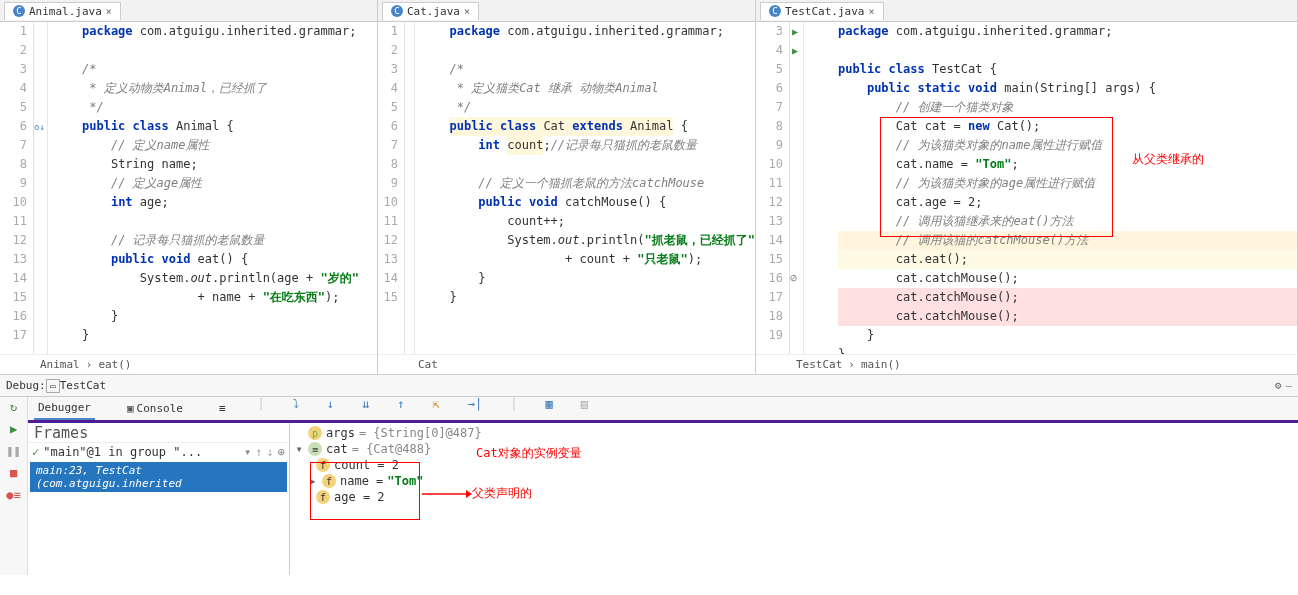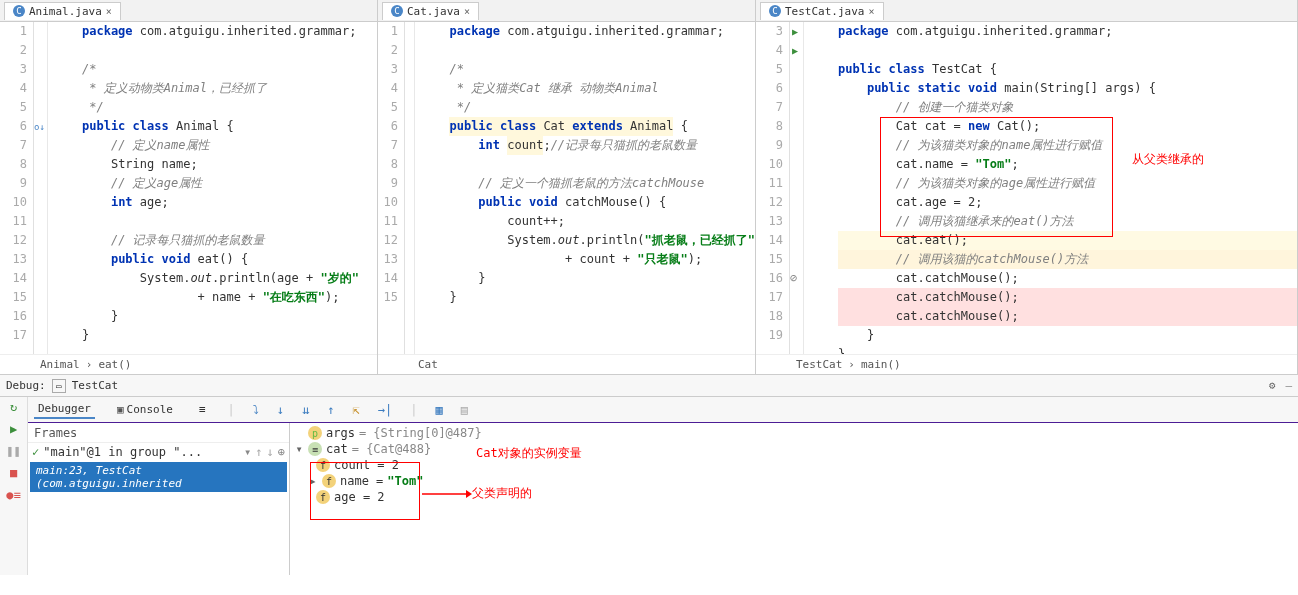--- a/index.html
+++ b/index.html
@@ -15,35 +15,35 @@
 .gutter { width:34px; background:#fff; text-align:right; padding-right:6px; color:#aaa; border-right:1px solid #e0e0e0; user-select:none; }
 .marker { width:14px; border-right:1px solid #e8e8e8; }
 .code { flex:1; padding-left:6px; white-space:pre; position:relative;margin-left:28px; }
 .kw { color:#0033b3; font-weight:bold; } .cmt { color:#808080; font-style:italic; } .str { color:#067d17; font-weight:bold; }
 .static { font-style:italic; }
 .hl-y { background:#fff8dc; display:inline-block; } .hl-line { background:#fffae3; display:block; }
 .pink-bg { background:#ffe0e0; display:block; }
 .red-box { border:1px solid red; position:absolute; pointer-events:none; }
 .red-text { color:red; position:absolute; font-size:12px; }
 .crumb { height:20px; display:flex; align-items:center; padding-left:40px; color:#555; font-size:11px; gap:6px; border-top:1px solid #eee; }
-.debug-bar { height:22px; background:#f7f7f7; border-bottom:1px solid #ccc; display:flex; align-items:center; padding-left:6px; gap:6px; font-size:11px; }
+.debug-bar { height:22px; background:#f7f7f7; border-bottom:1px solid #ccc; display:flex; align-items:center; padding-left:6px; gap:0; font-size:11px; }
 .sq-icon { width:14px; height:14px; border:1px solid #aaa; display:inline-flex; align-items:center; justify-content:center; font-size:9px; }
 .debug-gear { margin-left:auto; margin-right:4px; color:#666; }
 .debug-body { display:flex; height:178px; }
 .debug-left { width:28px; background:#f7f7f7; display:flex; flex-direction:column; align-items:center; padding-top:2px; gap:6px; border-right:1px solid #ddd; }
 .dbg-btn { width:16px; height:16px; display:flex; align-items:center; justify-content:center; font-size:12px; color:#555; cursor:pointer; }
 .green-tri { color:#3c8f3c; }
 .debug-main { flex:1; display:flex; flex-direction:column; }
-.debug-toolbar { height:26px; background:#f7f7f7; border-bottom:1px solid #4c1d95; display:flex; align-items:center; gap:18px; padding-left:6px; }
+.debug-toolbar { height:26px; background:#f7f7f7; border-bottom:3px solid #4c1d95; display:flex; gap:28px; padding-left:6px; }
 .tool-tab { font-size:11px; display:flex; align-items:center; gap:3px; padding:2px 4px; }
 .tool-tab.active { border-bottom:2px solid #4a86c7; }
 .step-icon { color:#3a7bbf; font-size:12px; }
 .below-toolbar { flex:1; display:flex; }
 .frames-panel { width:262px; border-right:1px solid #ccc; display:flex; flex-direction:column; }
-.panel-title { height:20px; display:flex; align-items:center; padding-left:6px; font-size:12px; color:#555; border-bottom:1px solid #eee; }
+.panel-title { height:20px; display:flex; align-items:center; padding-left:6px; font-size:15px; color:#555; border-bottom:1px solid #eee; }
 .frame-head { display:flex; align-items:center; gap:4px; padding:2px 4px; }
 .frame-row { background:#2675bf; color:#fff; padding:2px 6px; font-size:11px; margin:1px 2px; font-style:italic;}
 .vars-panel { flex:1; display:flex; flex-direction:column; }
 .var-body { flex:1; padding:2px 4px; position:relative; font-family:Consolas,monospace; font-size:12px; }
 .var-row { display:flex; align-items:center; gap:4px; padding:1px 0; }
 .badge { width:14px; height:14px; border-radius:50%; display:inline-flex; align-items:center; justify-content:center; font-size:10px; }
 .badge.p { background:#f3d27a; color:#6b4; } .badge.o { background:#c8e0b4; } .badge.f { background:#f3d27a; }
 .tree-toggle { width:10px; text-align:center; color:#666; }
 .dim { color:#888; }
 svg.arrow { position:absolute; }
@@ -133,21 +133,21 @@
       <div class="code" style="position:relative"><span class="kw">package</span><span> com.atguigu.inherited.grammar;</span>
 <br><span class="kw">public class</span> TestCat {
     <span class="kw">public static void</span> main(String[] args) {
         <span class="cmt">// 创建一个猫类对象</span>
         Cat cat = <span class="kw">new</span> Cat();
         <span class="cmt">// 为该猫类对象的name属性进行赋值</span>
         <span>cat.name = </span><span class="str">"Tom"</span><span>;</span>
         <span class="cmt">// 为该猫类对象的age属性进行赋值</span>
         <span>cat.age = 2;</span>
         <span class="cmt">// 调用该猫继承来的eat()方法</span>
-<span class="hl-line">        <span>cat.eat();</span></span><span class="hl-line" style="background:#fff5dc">        <span class="cmt">// 调用该猫的catchMouse()方法</span></span>        <span>cat.catchMouse();</span>
+<span class="hl-line" style="background:#fff5dc">        <span class="cmt">// 调用该猫的catchMouse()方法</span></span><span class="hl-line">        <span>cat.eat();</span></span>        <span>cat.catchMouse();</span>
 <span class="pink-bg">        <span>cat.catchMouse();</span></span><span class="pink-bg">        <span>cat.catchMouse();</span></span>    <span>}</span>
 <span>}</span>
         <div class="red-box" style="top:95px;left:48px;width:233px;height:120px"></div>
         <div class="red-text" style="top:128px;left:300px">从父类继承的</div>
       </div>
     </div>
     <div class="crumb">
         <span>TestCat</span>
         <span>›</span>
         <span>main()</span>

